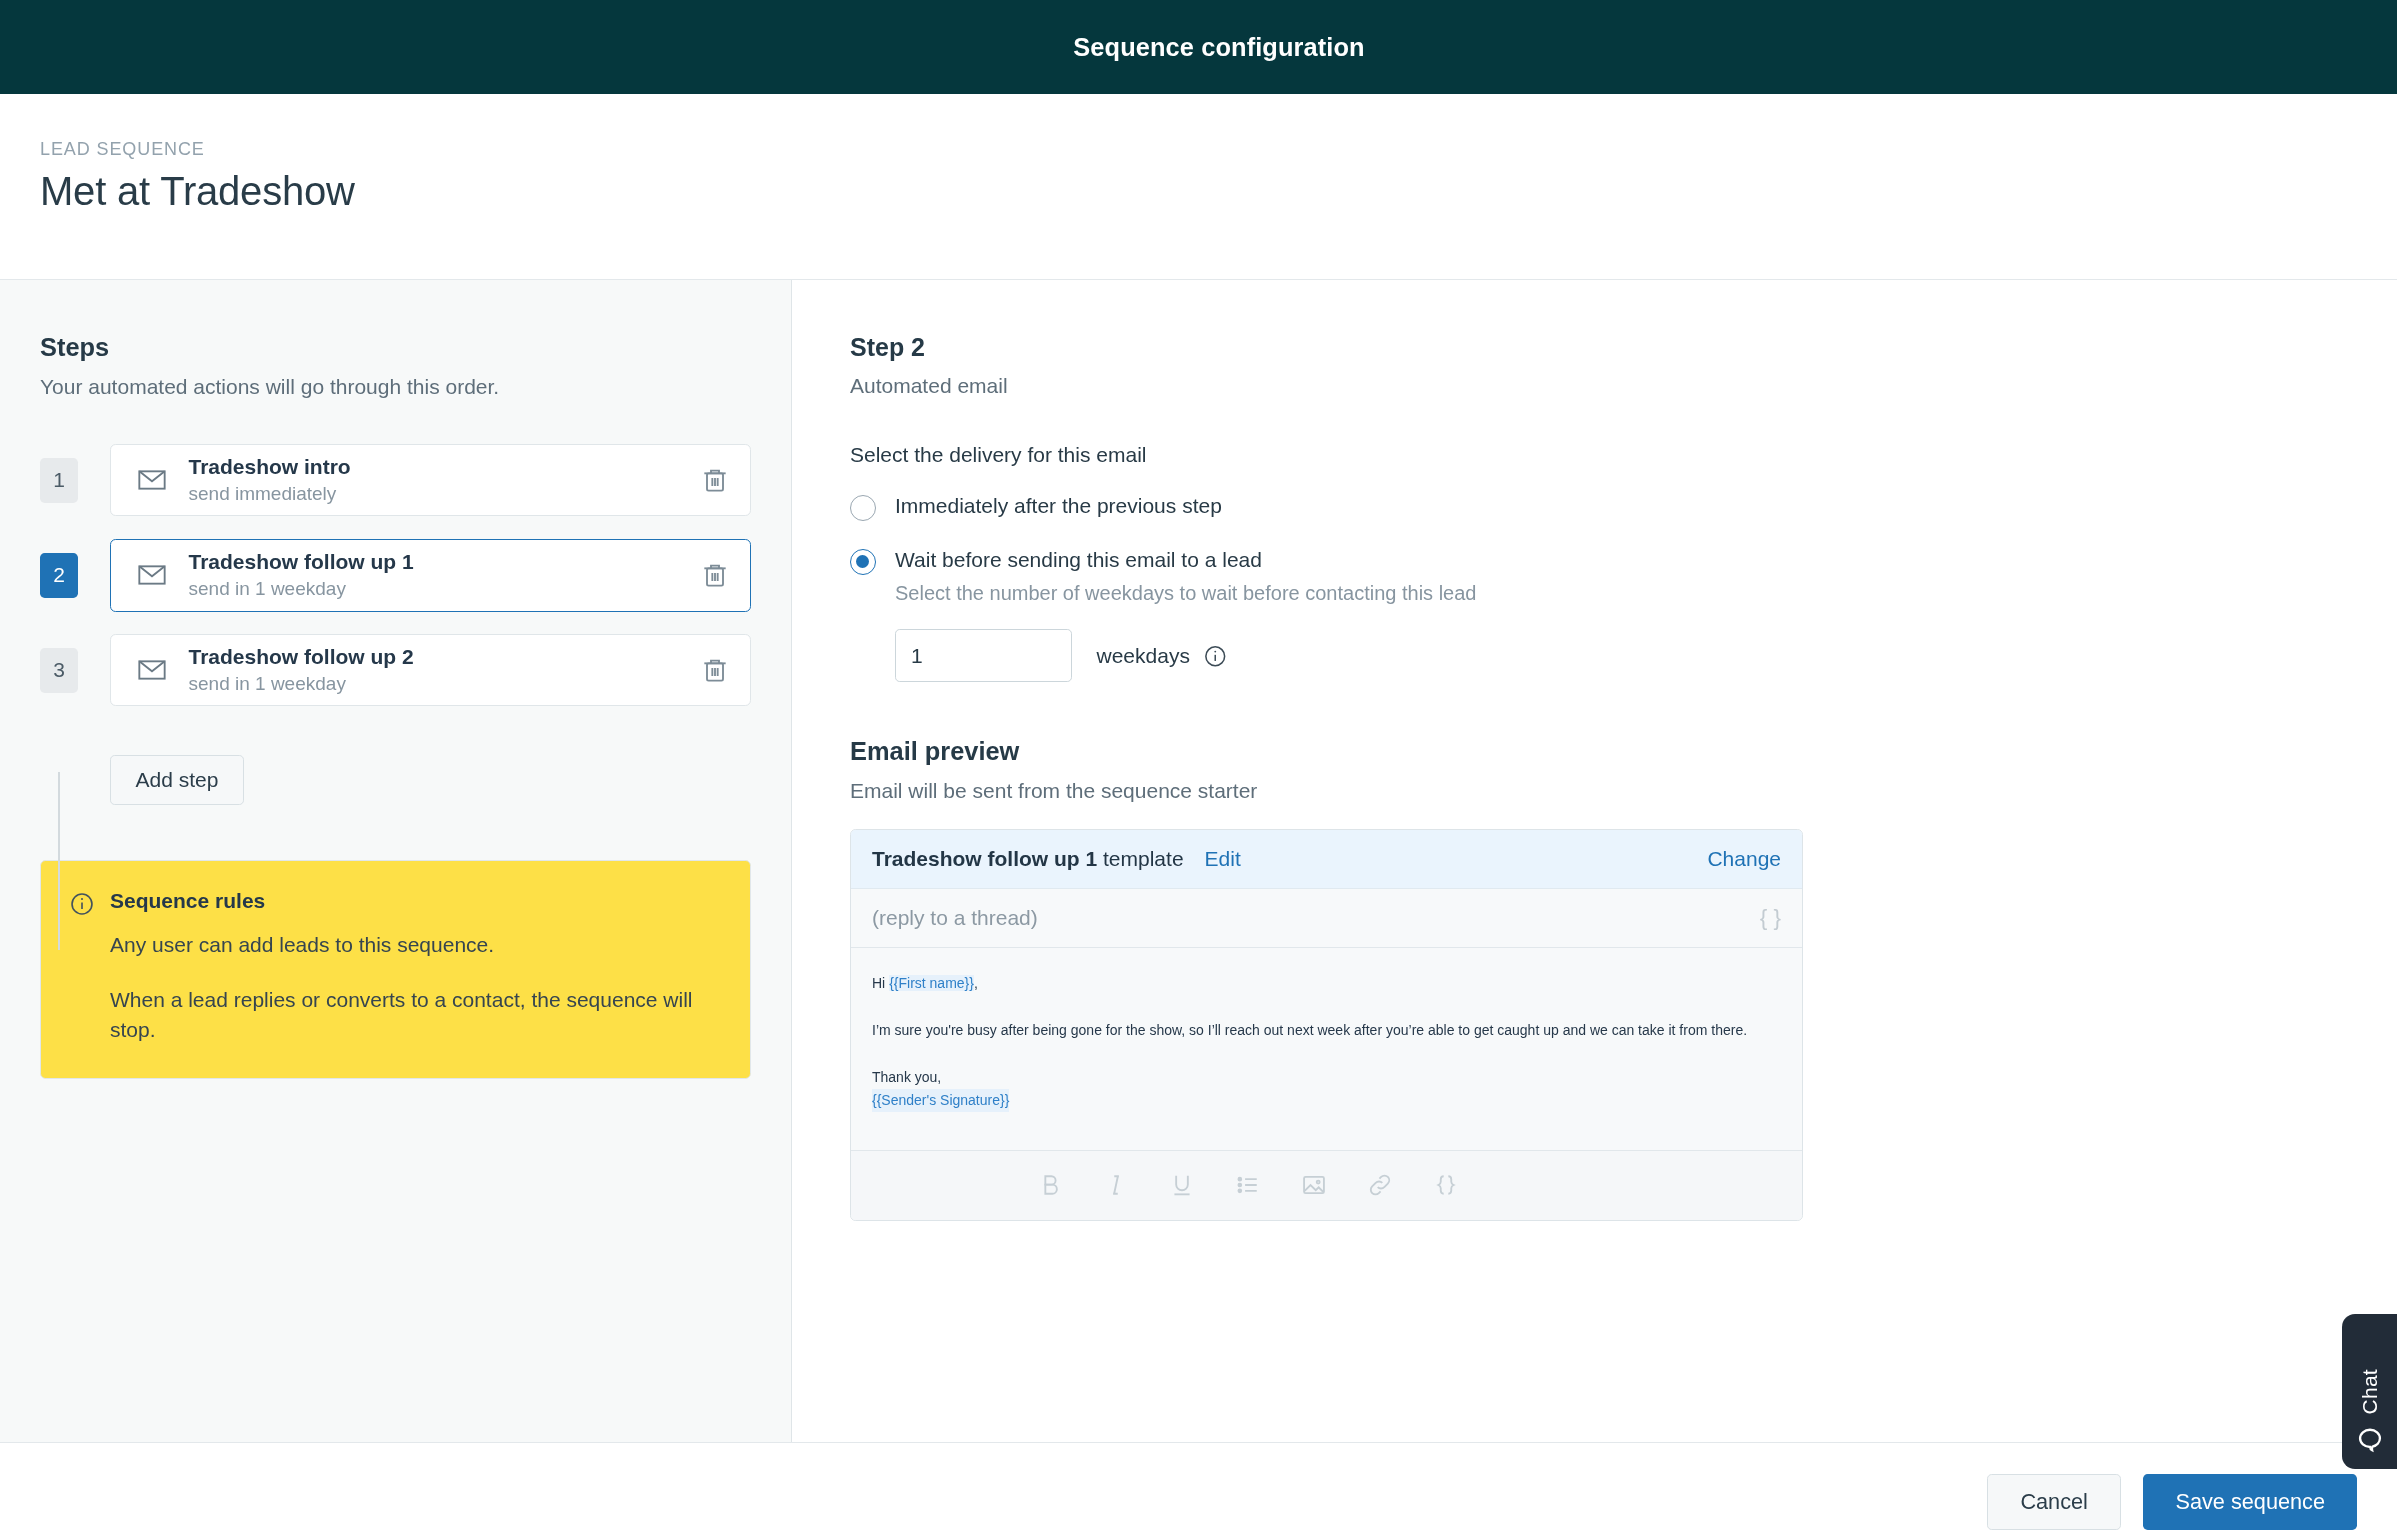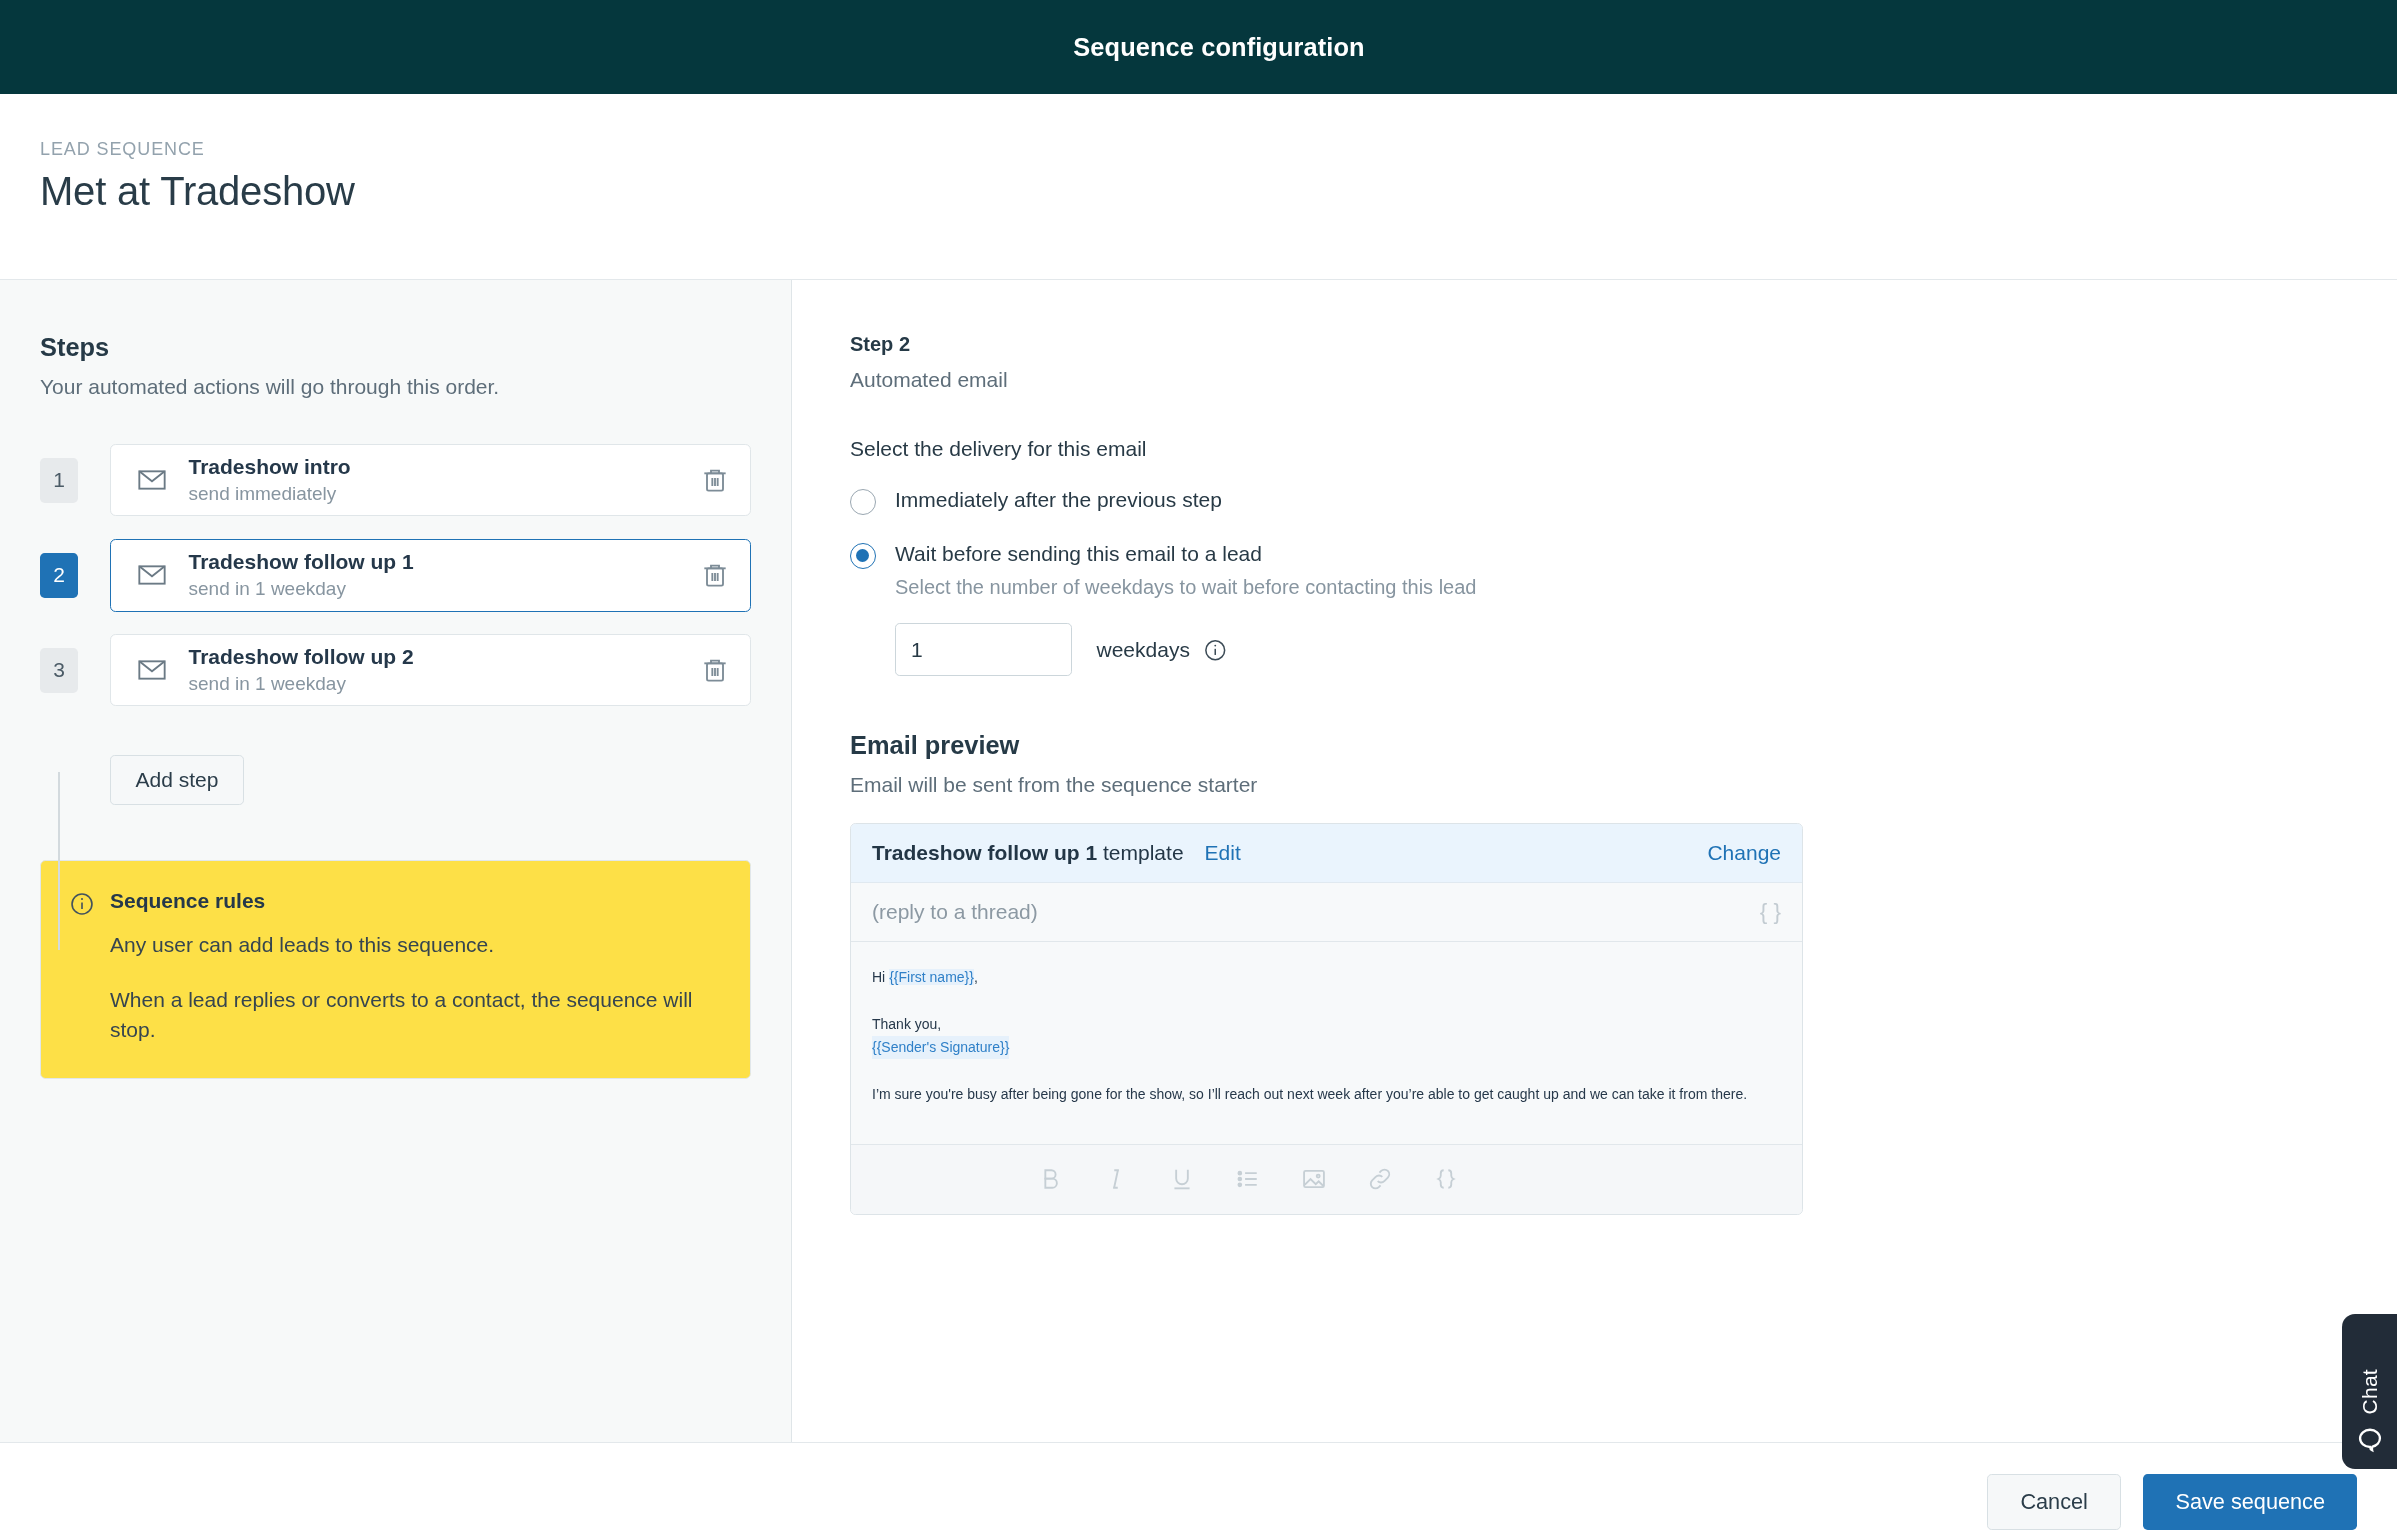--- a/index.html
+++ b/index.html
@@ -101,21 +101,21 @@
   .rules-box {
     margin-top: 55px; border: 0.9px solid #e1e7ea; border-radius: 5.6px;
     background: #fde047; padding: 28px 30px 32px 28px;
   }
   .rules-head { display: flex; align-items: flex-start; }
   .info-ic { width: 26px; height: 26px; flex: 0 0 auto; margin-right: 15px; margin-top: 1.9px; color: #42525d; }
   .rules-title { font-size: 21px; font-weight: bold; color: #25384a; }
   .rules-p { font-size: 21px; color: #36454f; margin-top: 13px; margin-left: 41px; line-height: 1.45; }
   .rules-p.second { margin-top: 24.5px; }
   
-  .step-h { font-size: 20px; font-weight: bold; color: #263a47; }
+  .step-h { font-size: 25px; font-weight: bold; color: #263a47; }
   .step-sub { font-size: 21px; color: #5e6e7a; margin-top: 12.2px; }
   .delivery-label { font-size: 21px; color: #283a46; margin-top: 45px; }
   .radio-row { display: flex; align-items: flex-start; margin-top: 26px; }
   .radio {
     width: 26px; height: 26px; border-radius: 50%;
     border: 1.9px solid #9aa7b1; background: #fff;
     flex: 0 0 auto; margin-right: 19px; margin-top: 1.9px; cursor: pointer;
     position: relative;
   }
   .radio.checked { border: 1.9px solid #1f72b5; }
@@ -377,25 +377,25 @@
         <span class="ec-change">Change</span>
       </div>
 
       <div class="ec-subject">
         <span class="ec-subject-text">(reply to a thread)</span>
         <span class="ec-braces">{&nbsp;}</span>
       </div>
 
       <div class="ec-body">
         <div class="ec-p"><span>Hi </span><span class="token">{{First name}}</span><span>,</span></div>
+        <div class="ec-p">I’m sure you're busy after being gone for the show, so I’ll reach out next week after you’re able to get caught up and we can take it from there.</div>
         <div class="ec-p">
           <div>Thank you,</div>
           <div class="token" style="display:inline-block">{{Sender's Signature}}</div>
         </div>
-        <div class="ec-p">I’m sure you're busy after being gone for the show, so I’ll reach out next week after you’re able to get caught up and we can take it from there.</div>
       </div>
 
       <div class="ec-toolbar">
         <span class="tb-ic">
             <svg viewBox="0 0 24 24" fill="none" stroke="currentColor" stroke-width="1.6" width="28" height="28">
               <path d="M8 4.5h5.2a3.6 3.6 0 0 1 0 7.2H8z"></path>
               <path d="M8 11.7h6a3.9 3.9 0 0 1 0 7.8H8z"></path>
             </svg>
           </span>
         <span class="tb-ic">

